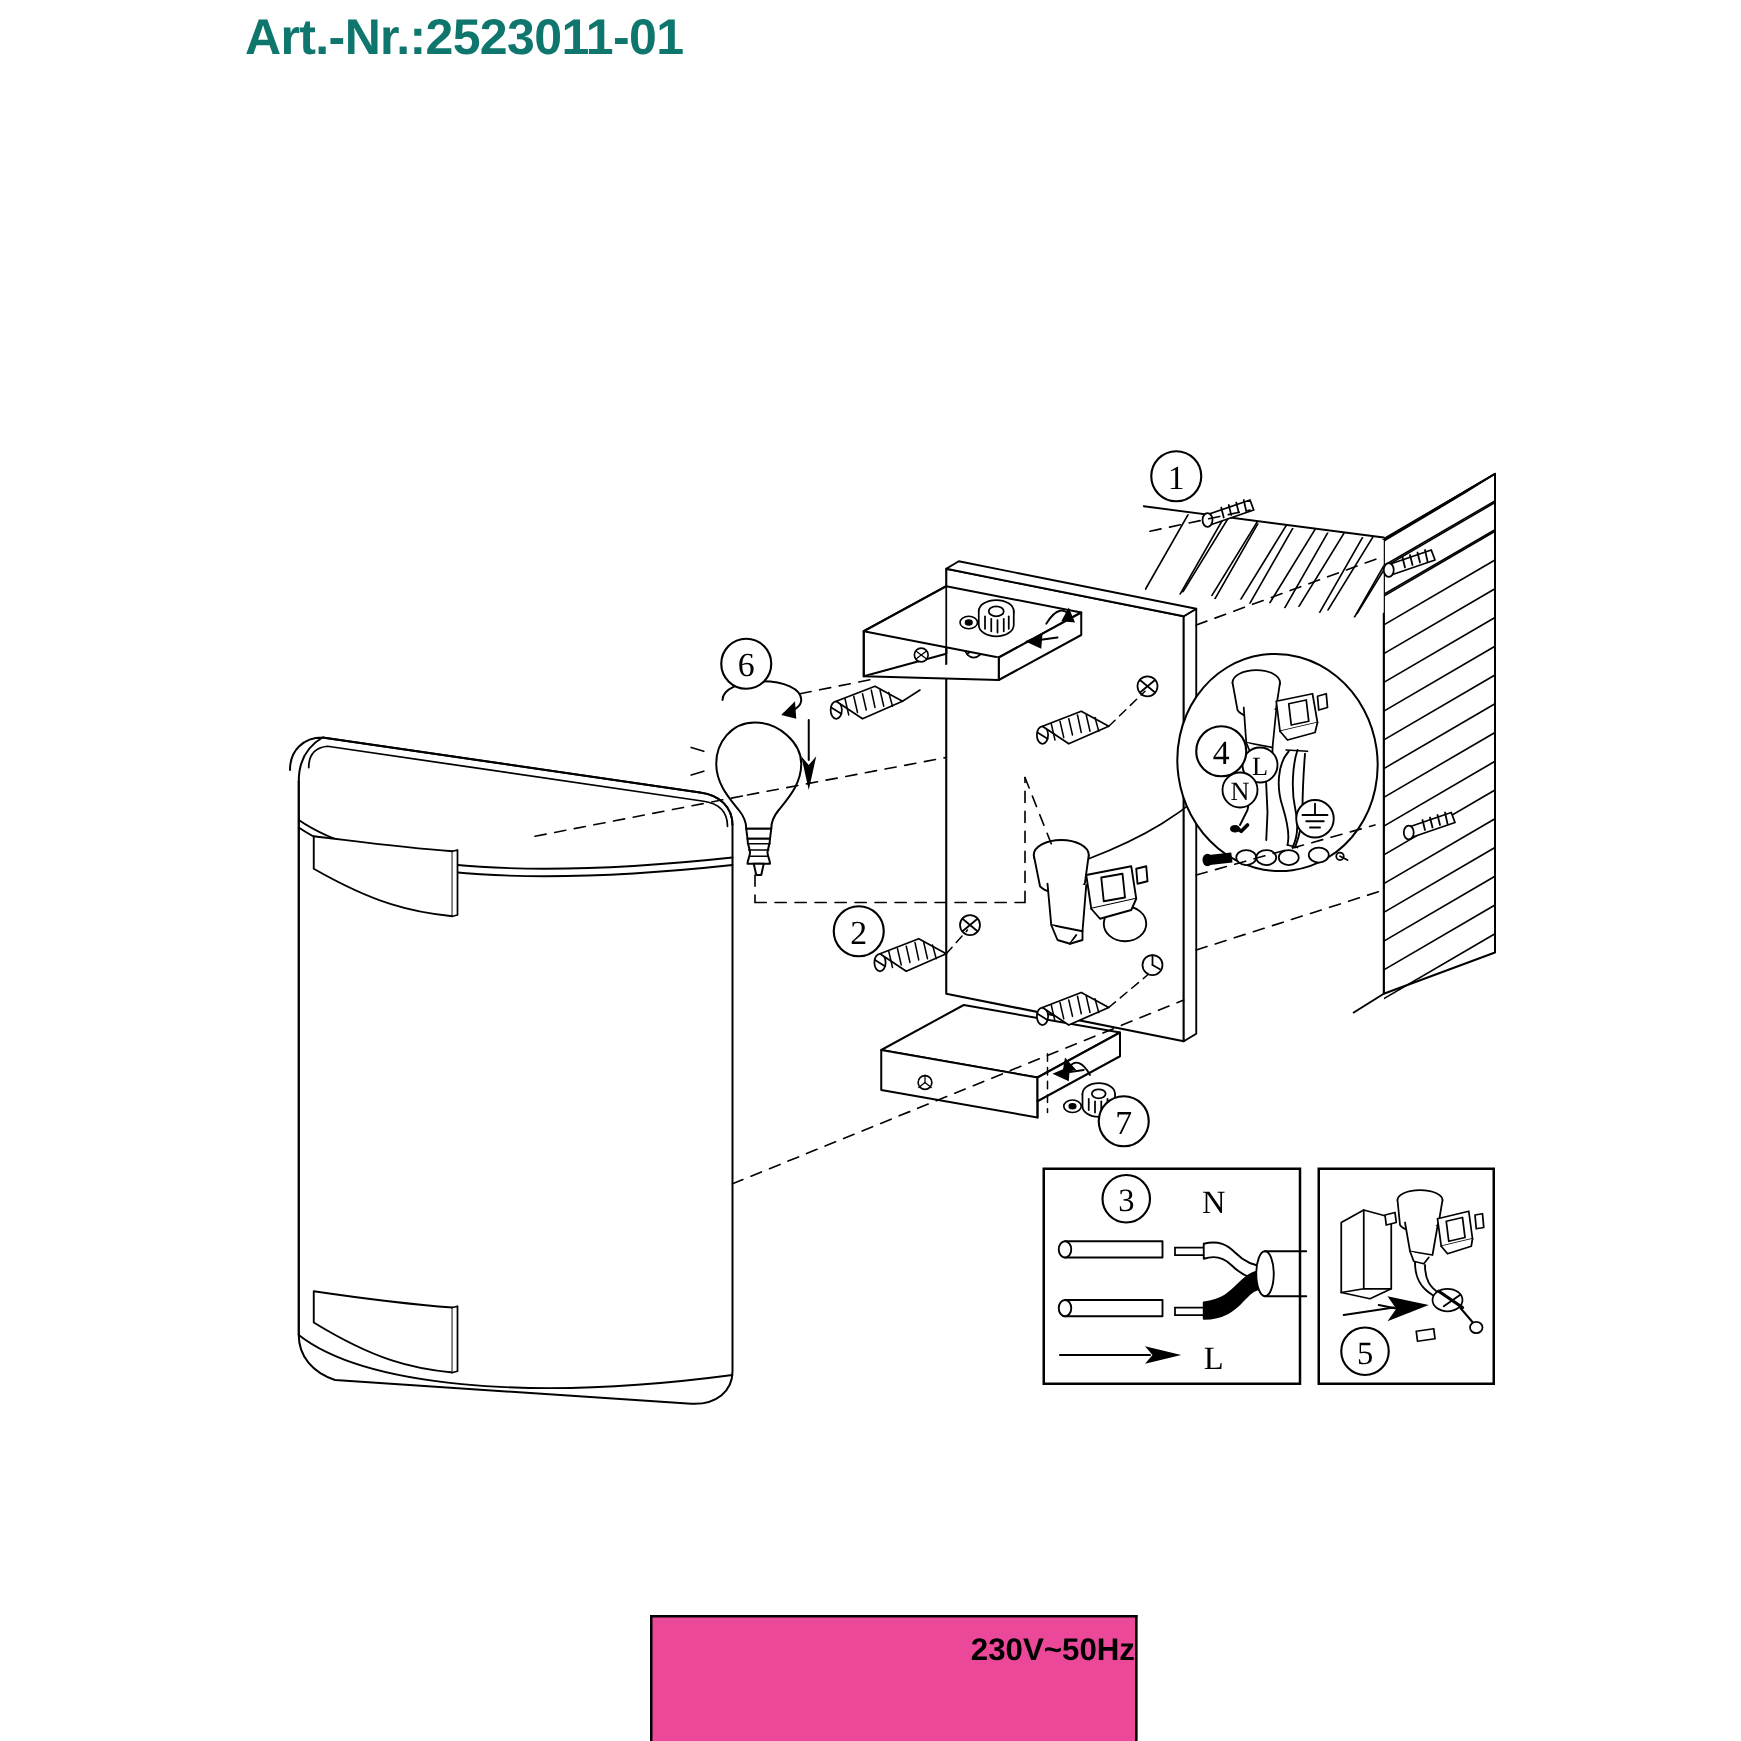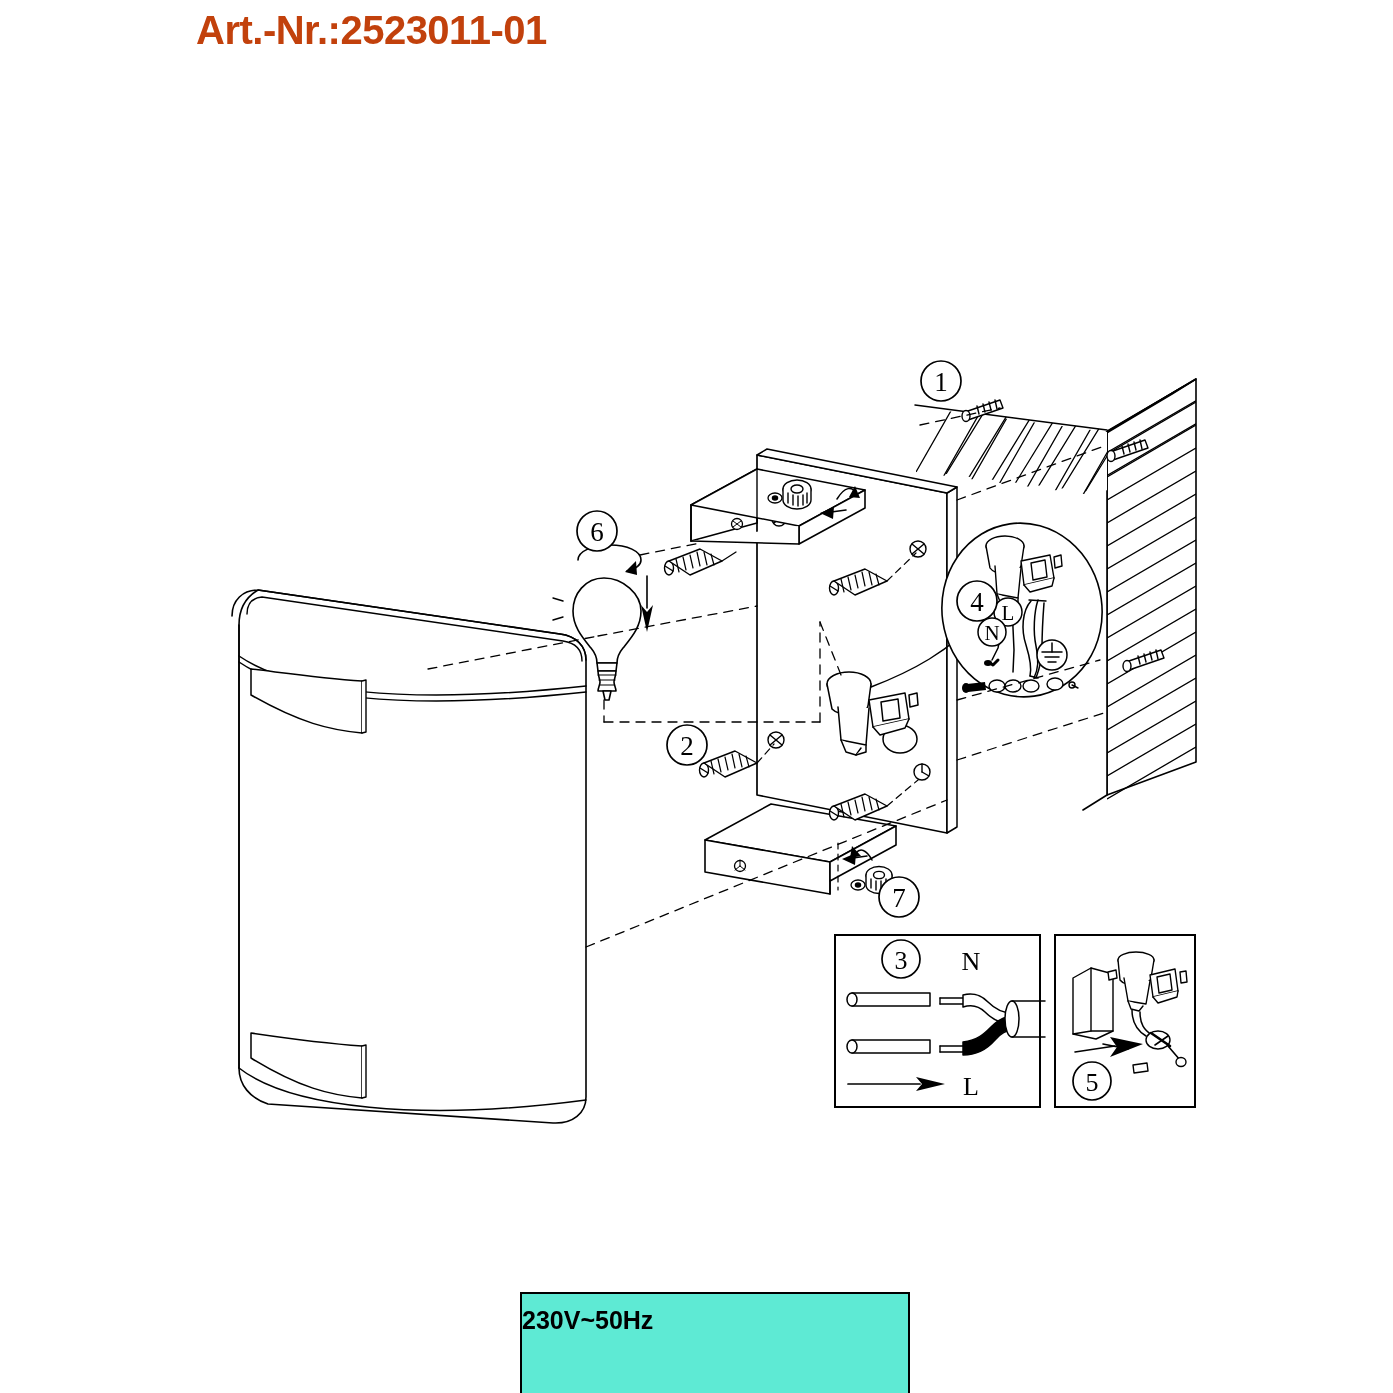--- a/index.html
+++ b/index.html
@@ -24,33 +24,33 @@
   }
   #art-number {
     position: absolute;
     left: 196px;
     top: 8px;
     font-family: "Liberation Sans", sans-serif;
     font-weight: bold;
     font-size: 40px;
     letter-spacing: -0.5px;
     white-space: nowrap;
-    color: #c2410c;
+    color: #0f766e;
   }
   #spec-box {
     position: absolute;
     left: 520px;
     top: 1292px;
     width: 390px;
     height: 101px;
     border: 2px solid #000;
     border-bottom: none;
     box-sizing: border-box;
-    background: #5eead4;
-    text-align: left;
+    background: #ec4899;
+    text-align: right;
     font-family: "Liberation Sans", sans-serif;
     font-weight: bold;
   }
   #spec-box .spec-line-1 {
     font-size: 25px;
     margin-top: 11px;
     line-height: 30px;
   }
   #spec-box .spec-line-2 {
     font-size: 25px;

